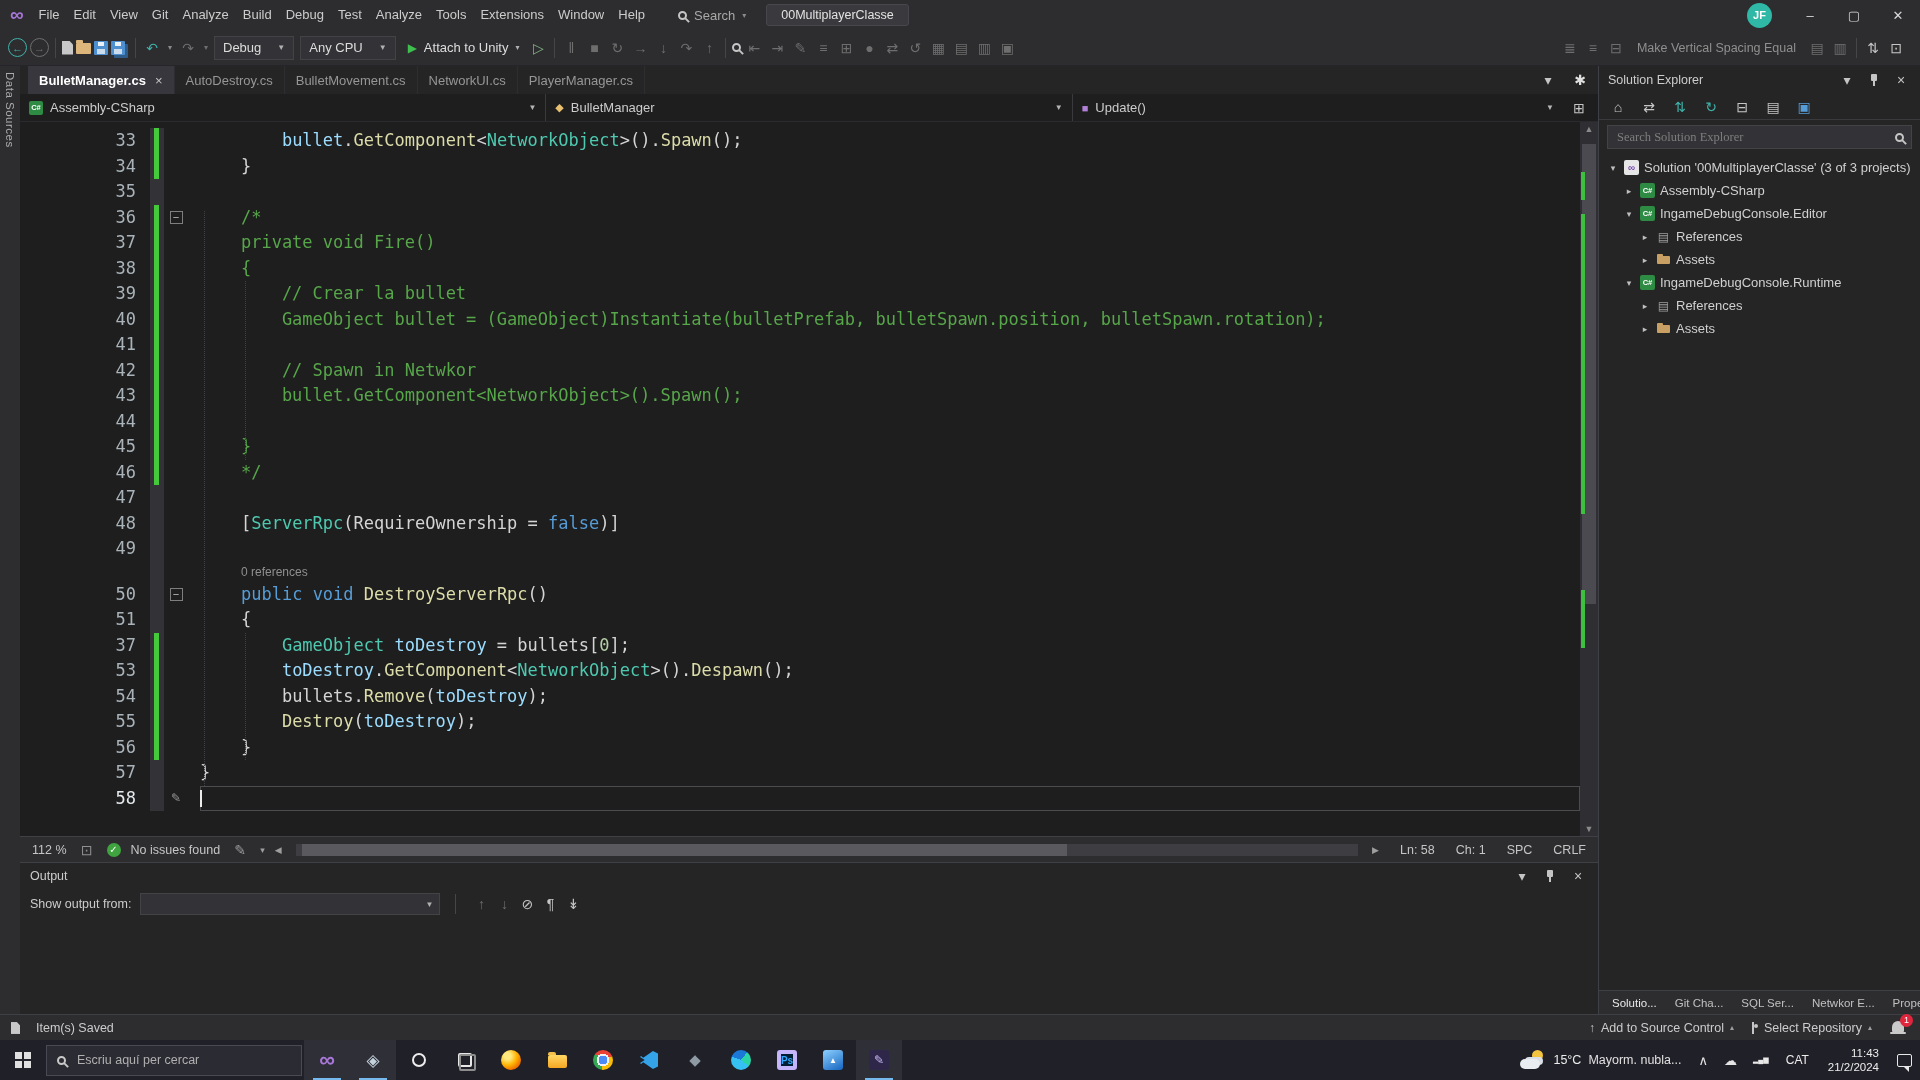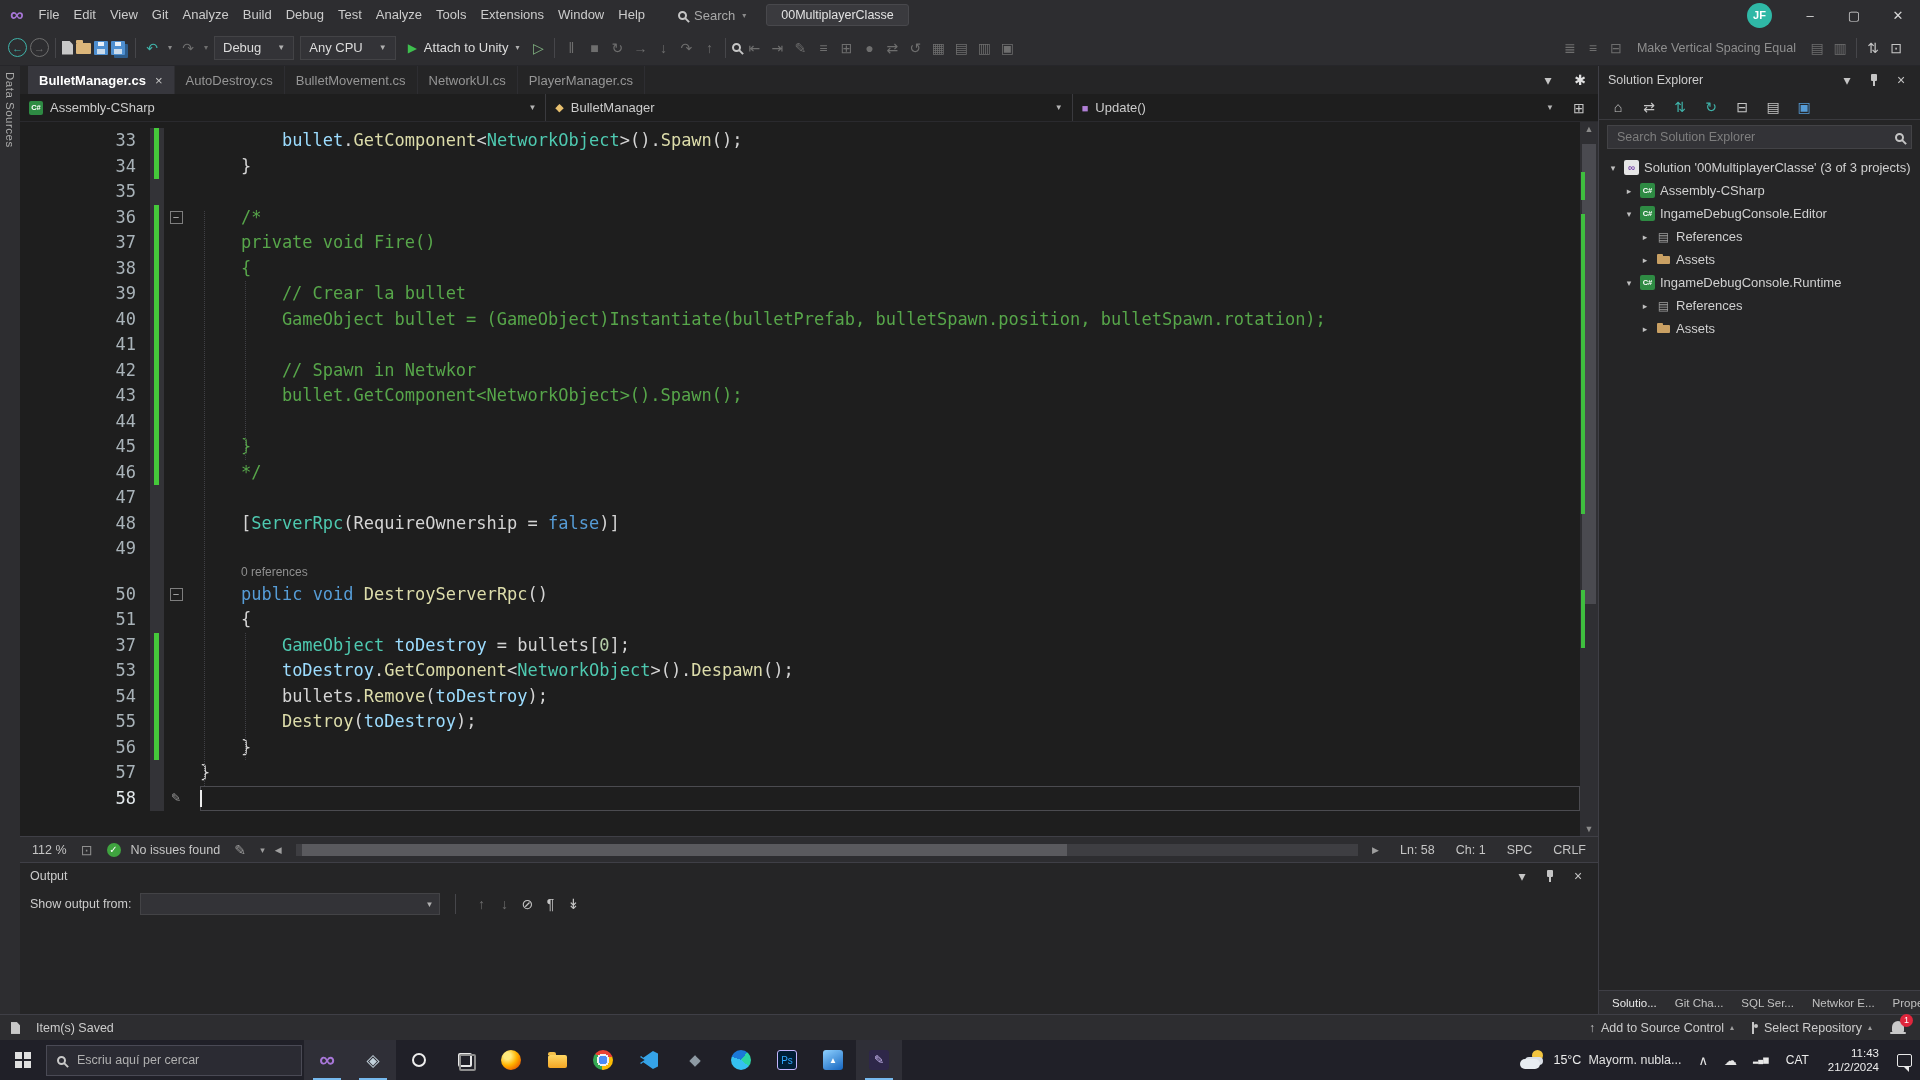--- a/index.html
+++ b/index.html
@@ -119,21 +119,21 @@
   .out-combo{width:300px;height:22px;background:#333337;border:1px solid #434346;display:flex;align-items:center;justify-content:flex-end;padding:0 6px}
   .out-combo .chev{font-size:8px;color:#B0B0B0}
   .out-body{flex:1;background:#252526}
 
   
   .explorer{width:322px;background:#252526;border-left:1px solid #3F3F46;display:flex;flex-direction:column;flex:none}
   .exp-head{height:28px;display:flex;align-items:center;padding:0 9px;font-size:12.5px;color:#CCCCCC}
   .exp-head-right{margin-left:auto;display:flex;align-items:center;gap:11px}
   .exp-tools{height:26px;display:flex;align-items:center;gap:11px;padding:0 9px;border-bottom:1px solid #3A3A3E}
   .exp-search{margin:5px 8px;height:24px;background:#333337;border:1px solid #434346;display:flex;align-items:center;padding:0 7px;gap:6px}
-  .exp-search input{flex:1;background:transparent;border:0;outline:0;color:#CCCCCC;font-size:12.5px;font-family:Liberation Sans, sans-serif;min-width:0}
+  .exp-search input{flex:1;background:transparent;border:0;outline:0;color:#CCCCCC;font-size:12.5px;font-family:Liberation Serif, serif;min-width:0}
   .exp-search input::placeholder{color:#7E7E7E}
   .tree{flex:1;overflow:hidden;font-size:13px;padding-top:2px}
   .titem{height:23px;display:flex;align-items:center;gap:5px;color:#D0D0D0;white-space:nowrap}
   .arrow{width:12px;min-width:12px;text-align:center;color:#BFBFBF;font-size:9px}
   .ti{width:15px;height:15px;min-width:15px;display:inline-flex;align-items:center;justify-content:center}
   .ti-sln{background:#E6E6E6;border-radius:2px;color:#7C4DAD;font-size:10px;font-weight:bold}
   .ti-proj{background:#2E8B43;border-radius:2px;color:#fff;font-size:7.5px;font-weight:bold}
   .ti-refs{color:#9E9E9E;font-size:12px}
   .ti-folder{position:relative}
   .ti-folder::before{content:"";position:absolute;top:4px;left:1px;width:13px;height:8px;background:#C9A063;border-radius:1px}
@@ -168,21 +168,21 @@
   .ai-ring{width:14px;height:14px;border:2px solid #EDEDED;border-radius:50%}
   .ai-taskview{width:14px;height:14px;border:2px solid #E8E8E8;border-radius:2px;position:relative}
   .ai-taskview::after{content:"";position:absolute;right:-6px;bottom:-6px;width:13px;height:13px;border:2px solid #8E8E8E;border-radius:2px}
   .ai-firefox{width:20px;height:20px;border-radius:50%;background:radial-gradient(circle at 32% 30%,#FFEA7E 0 18%,#FFB300 48%,#E65100 85%)}
   .ai-exp{width:19px;height:13px;background:linear-gradient(#FFD764,#F5A623);border-radius:2px;position:relative;margin-top:3px}
   .ai-exp::before{content:"";position:absolute;top:-3px;left:0;width:8px;height:3px;background:#F5C04A;border-radius:2px 2px 0 0}
   .ai-chrome{width:20px;height:20px;border-radius:50%;background:radial-gradient(circle,#4C8BF5 0 4.5px,#F1F1F1 4.5px 6.5px,transparent 6.5px),conic-gradient(from -50deg,#EA4335 0 33%,#FBBC05 33% 66%,#34A853 66% 100%)}
   .ai-vscode{width:18px;height:18px;background:#35A3E8;clip-path:polygon(72% 0,100% 14%,100% 86%,72% 100%,18% 62%,6% 72%,0 66%,26% 50%,0 34%,6% 28%,18% 38%)}
   .ai-cube{color:#8E9AA4;font-size:15px}
   .ai-edge{width:20px;height:20px;border-radius:50%;background:conic-gradient(from 200deg,#35C1F1 0 25%,#1B78D7 25% 55%,#2BD4A4 55% 80%,#35C1F1 80% 100%)}
-  .ai-ps{width:20px;height:20px;border-radius:3px;background:#001E36;border:1px solid #c4b5fd;color:#31A8FF;font-size:10px;font-weight:normal}
+  .ai-ps{width:20px;height:20px;border-radius:3px;background:#001E36;border:4px solid #c4b5fd;color:#31A8FF;font-size:10px;font-weight:bold}
   .ai-photos{width:20px;height:20px;border-radius:3px;background:linear-gradient(150deg,#8ED1FF,#1565C0);color:#fff;font-size:8px}
   .ai-pen{width:20px;height:20px;border-radius:3px;background:#2E2749;color:#CDBCF5;font-size:12px}
   .tray{margin-left:auto;display:flex;align-items:center;height:40px}
   .tray-item{display:flex;align-items:center;gap:7px;padding:0 9px;height:40px}
   .w-temp{font-size:12.5px;color:#ECECEC;white-space:nowrap}
   .w-text{font-size:12.5px;color:#E0E0E0;white-space:nowrap}
   .tray-ic{padding:0 8px;color:#E4E4E4;font-size:13px;display:flex;align-items:center;height:40px}
   .tray-ic.bars{font-size:7px;letter-spacing:0;color:#E8E8E8}
   .tray-lang{padding:0 9px;font-size:12px;color:#ECECEC}
   .clock{display:flex;flex-direction:column;align-items:flex-end;justify-content:center;font-size:11.5px;line-height:14px;color:#ECECEC;padding:0 10px;height:40px}

